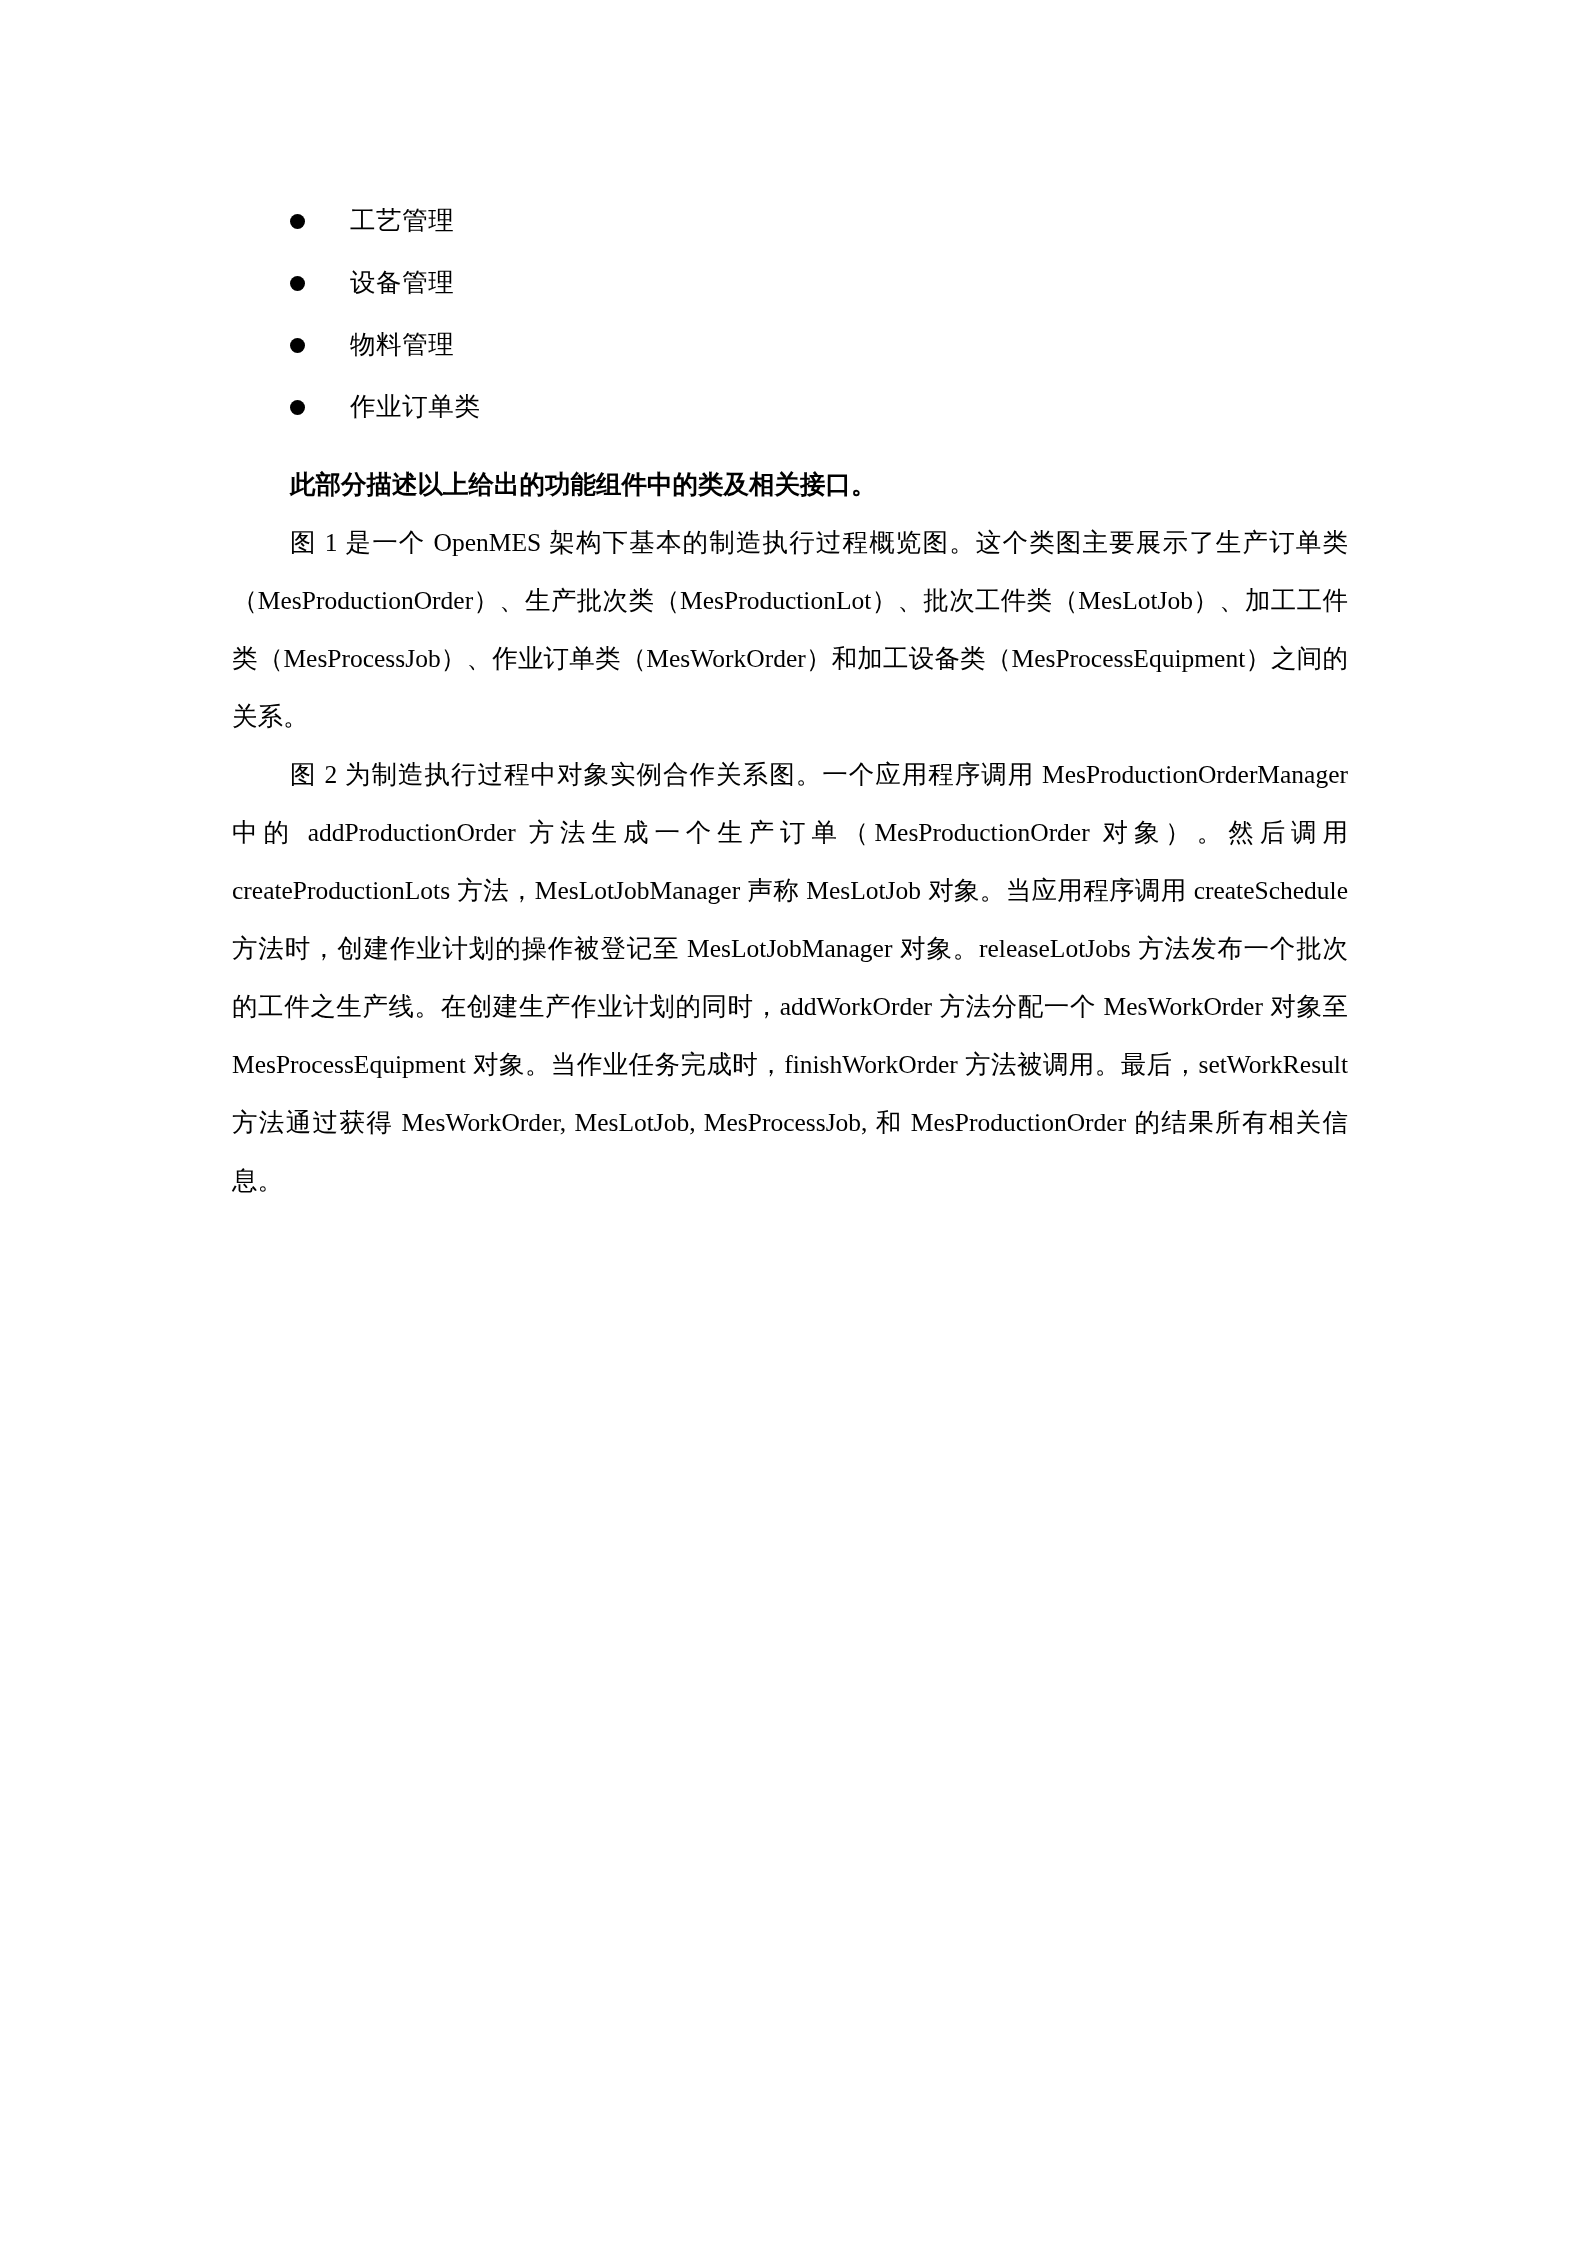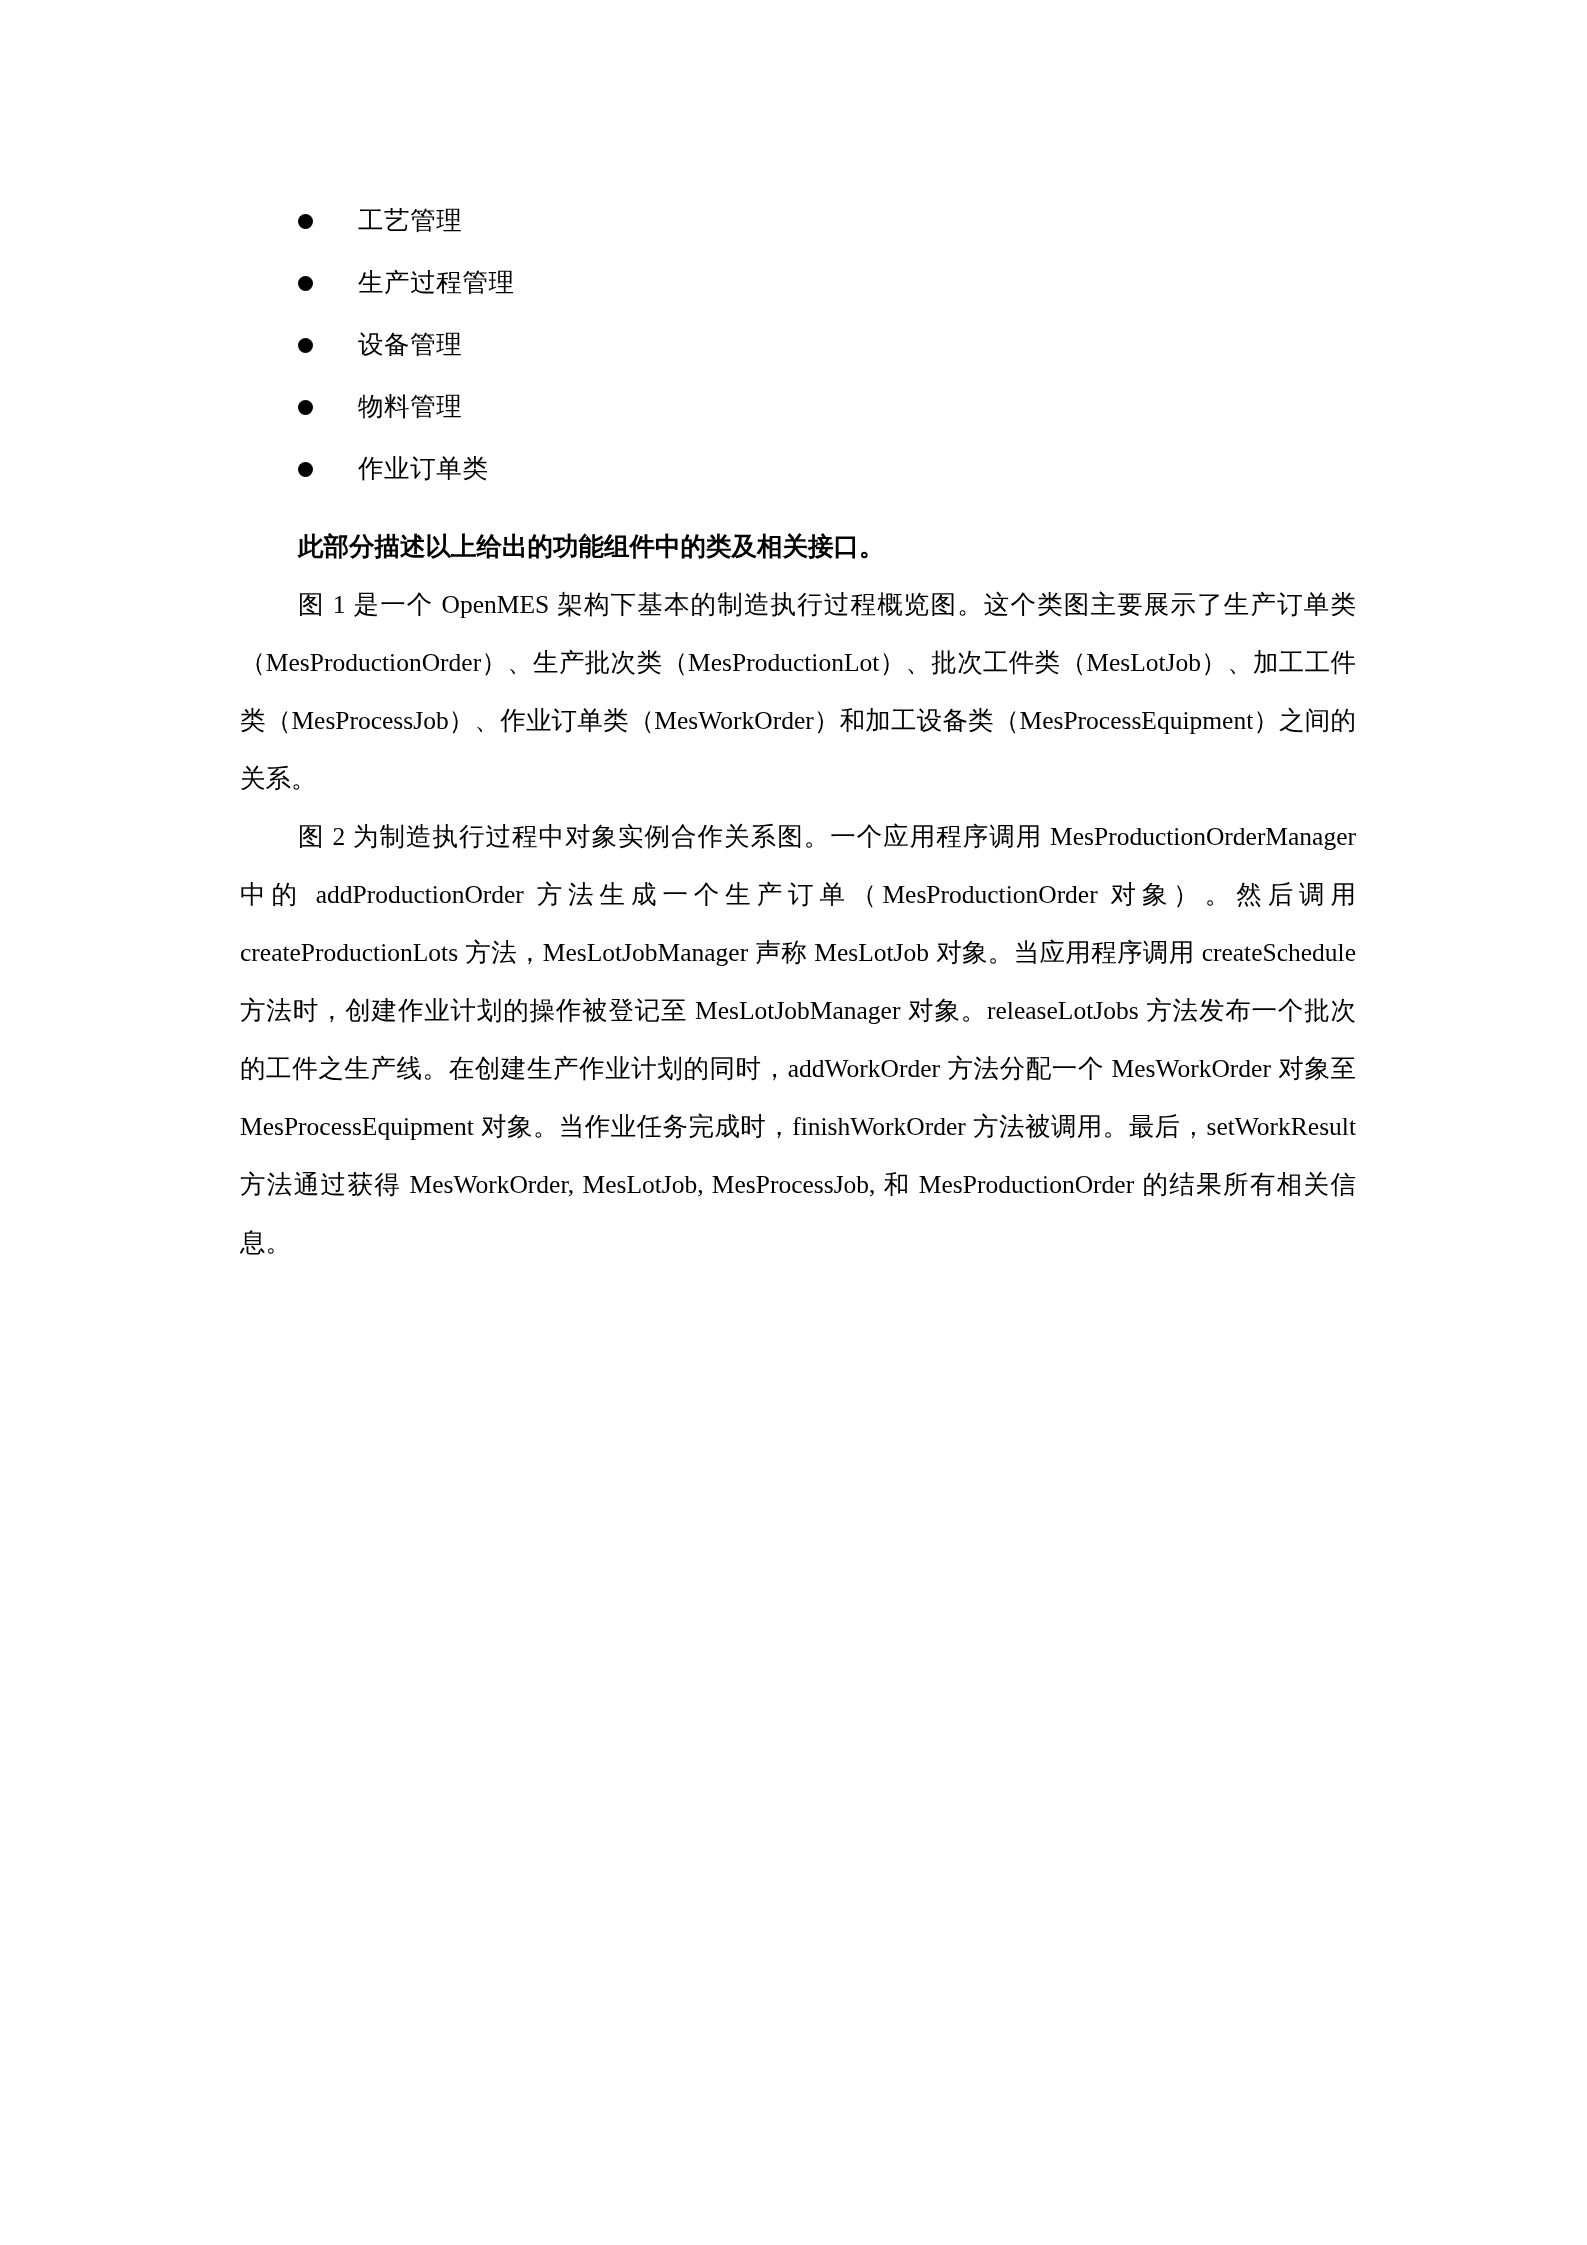--- a/index.html
+++ b/index.html
@@ -11,21 +11,21 @@
     width: 1587px;
     height: 2245px;
     position: relative;
     overflow: hidden;
     font-family: "Liberation Serif", "DejaVu Serif", serif;
     color: #000000;
   }
 
   .page {
     position: absolute;
-    left: 8px;
+    left: 0;
     top: 0;
     width: 1306px;
     height: 2245px;
     background: #ffffff;
   }
 
   .content {
     position: absolute;
     left: 232px;
     top: 190px;
@@ -86,24 +86,20 @@
 <div class="page">
   <div class="content">
 
     <ul class="bullet-list">
       <li class="bullet-item">
         <span class="bullet-marker"></span>
         <span class="bullet-label">工艺管理</span>
       </li>
       <li class="bullet-item">
         <span class="bullet-marker"></span>
-        <span class="bullet-label">生产过程管理</span>
-      </li>
-      <li class="bullet-item">
-        <span class="bullet-marker"></span>
         <span class="bullet-label">设备管理</span>
       </li>
       <li class="bullet-item">
         <span class="bullet-marker"></span>
         <span class="bullet-label">物料管理</span>
       </li>
       <li class="bullet-item">
         <span class="bullet-marker"></span>
         <span class="bullet-label">作业订单类</span>
       </li>

